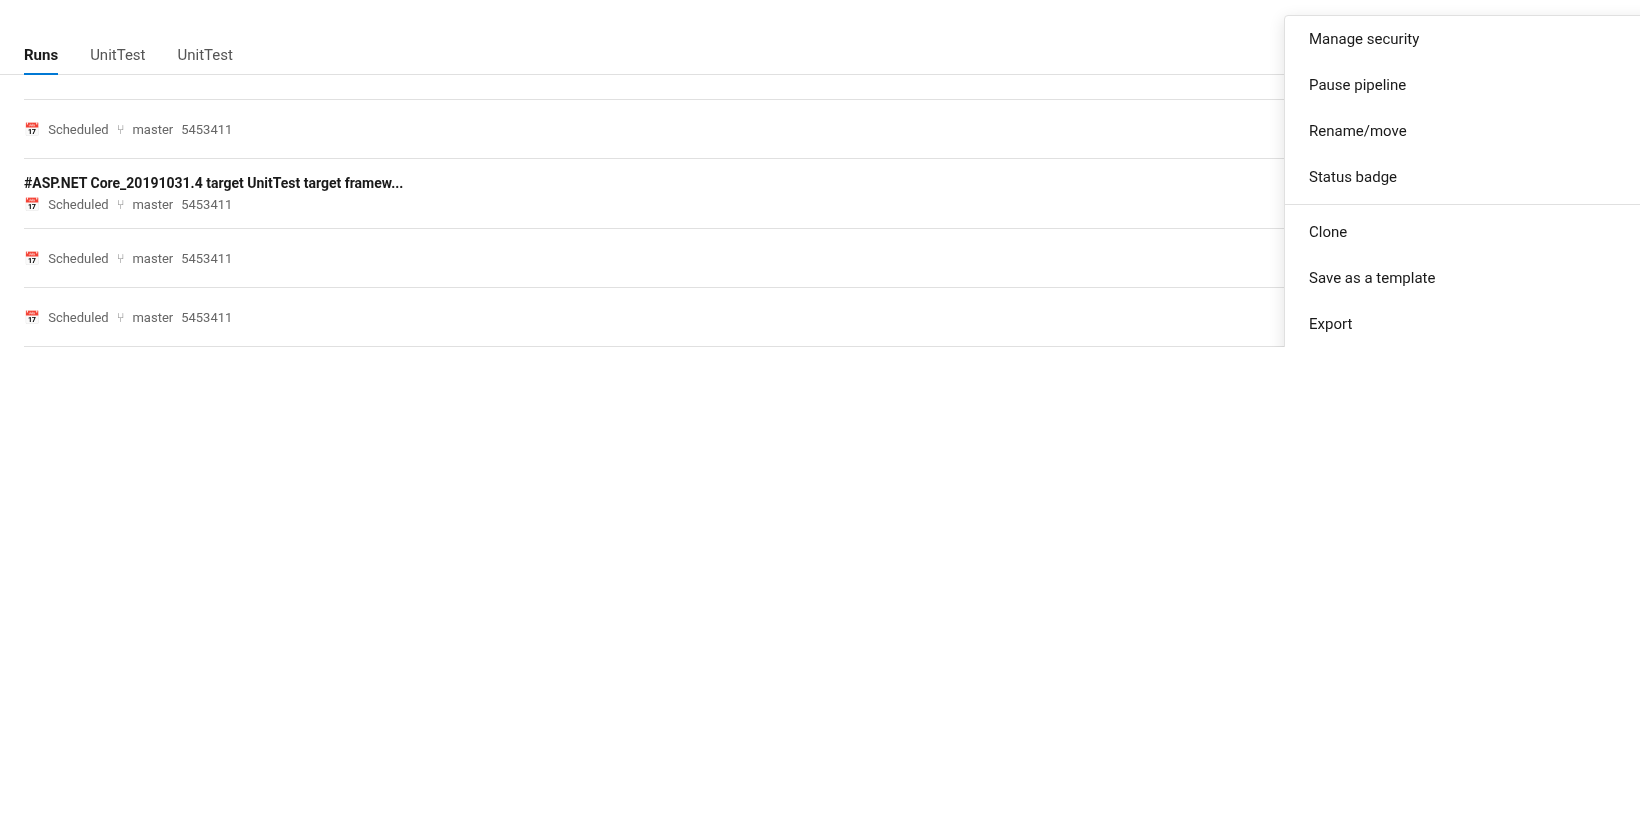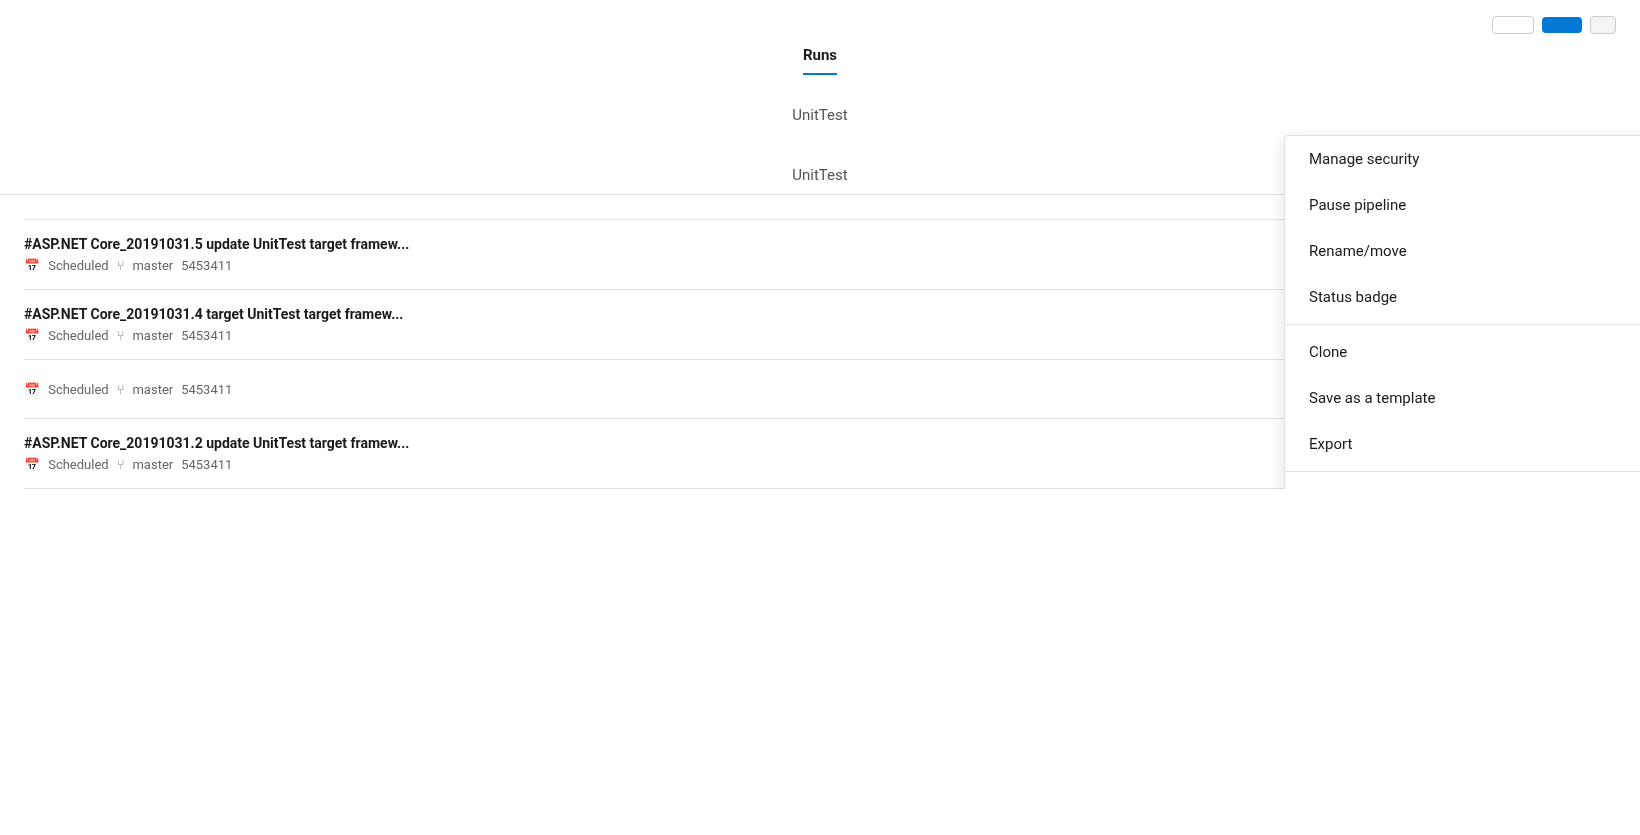--- a/index.html
+++ b/index.html
@@ -69,21 +69,20 @@
       line-height: 1;
     }
 
     
     .tabs {
       display: flex;
       align-items: center;
       padding: 12px 24px 0 24px;
       border-bottom: 1px solid #e0e0e0;
       gap: 32px;
-      flex-direction: column;
     }
     .tab {
       padding-bottom: 10px;
       font-size: 15px;
       cursor: pointer;
       color: #555;
       position: relative;
     }
     .tab.active {
       font-weight: 700;
@@ -218,21 +217,20 @@
 <div class="content">
 
   <div class="table-header">
     <div class="col-description"></div>
     <div class="col-stages"></div>
   </div>
 
   <div id="run-rows">
       <div class="run-row">
     <div class="run-info">
-      <div class="run-title">#ASP.NET Core_20191031.5 update UnitTest target framew...</div>
       <div class="run-meta">
         <span class="run-meta-icon">📅</span>
         <span>Scheduled</span>
         <span class="branch-icon">⑂</span>
         <span>master</span>
         <span>5453411</span>
       </div>
     </div>
     <div class="col-stage-icon">
       <div class="success-icon">✓</div>
@@ -262,21 +260,20 @@
         <span>master</span>
         <span>5453411</span>
       </div>
     </div>
     <div class="col-stage-icon">
       <div class="success-icon">✓</div>
     </div>
   </div>
       <div class="run-row">
     <div class="run-info">
-      <div class="run-title">#ASP.NET Core_20191031.2 update UnitTest target framew...</div>
       <div class="run-meta">
         <span class="run-meta-icon">📅</span>
         <span>Scheduled</span>
         <span class="branch-icon">⑂</span>
         <span>master</span>
         <span>5453411</span>
       </div>
     </div>
     <div class="col-stage-icon">
       <div class="success-icon">✓</div>

